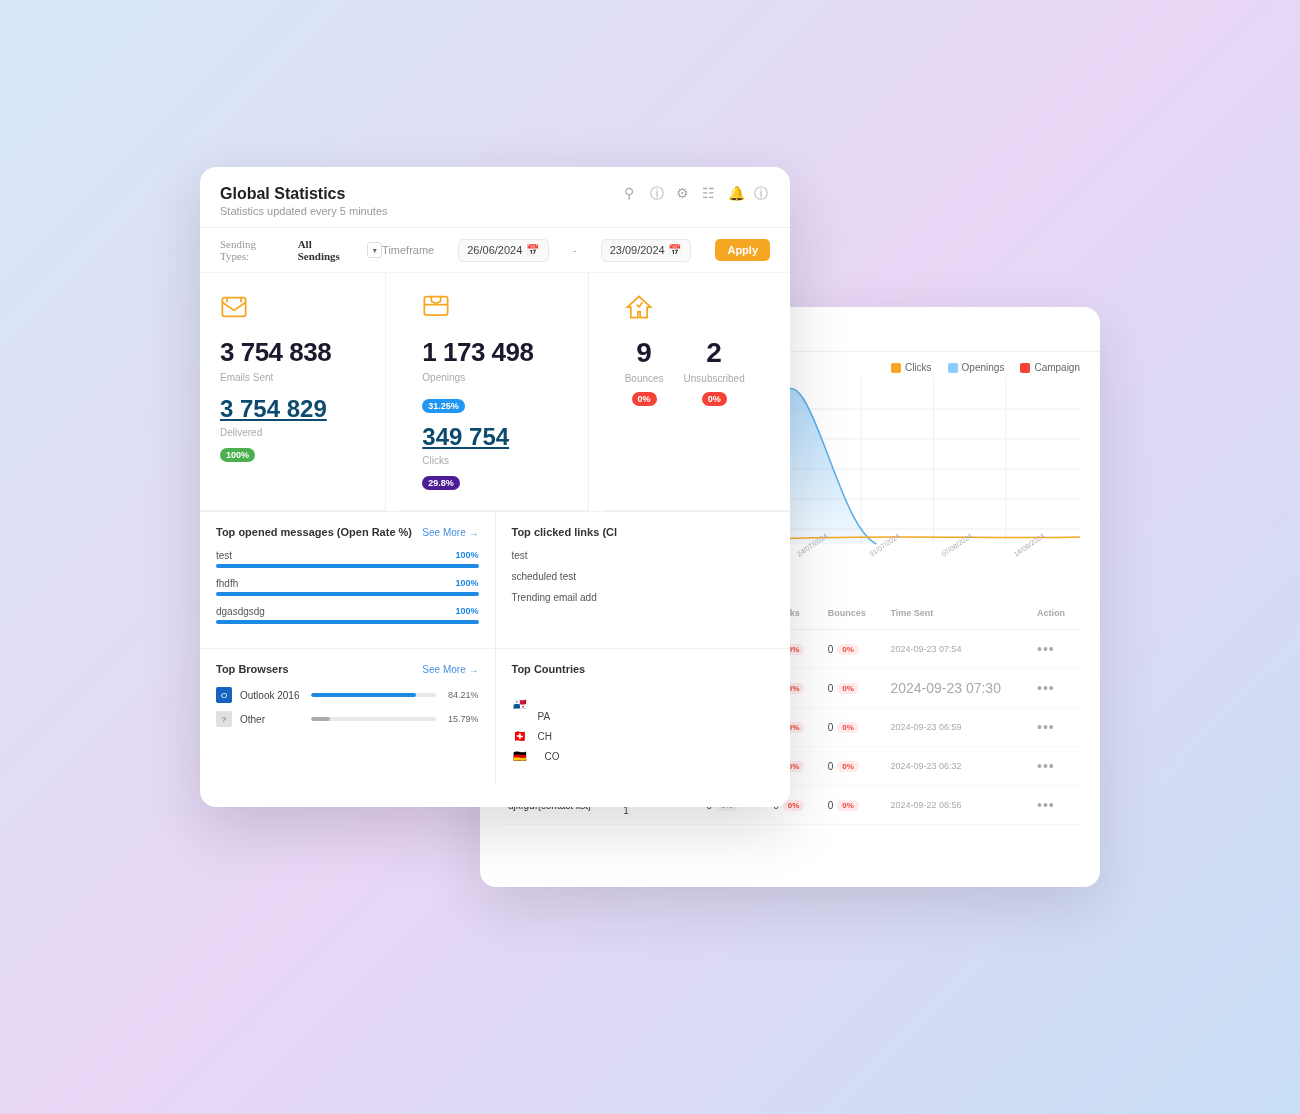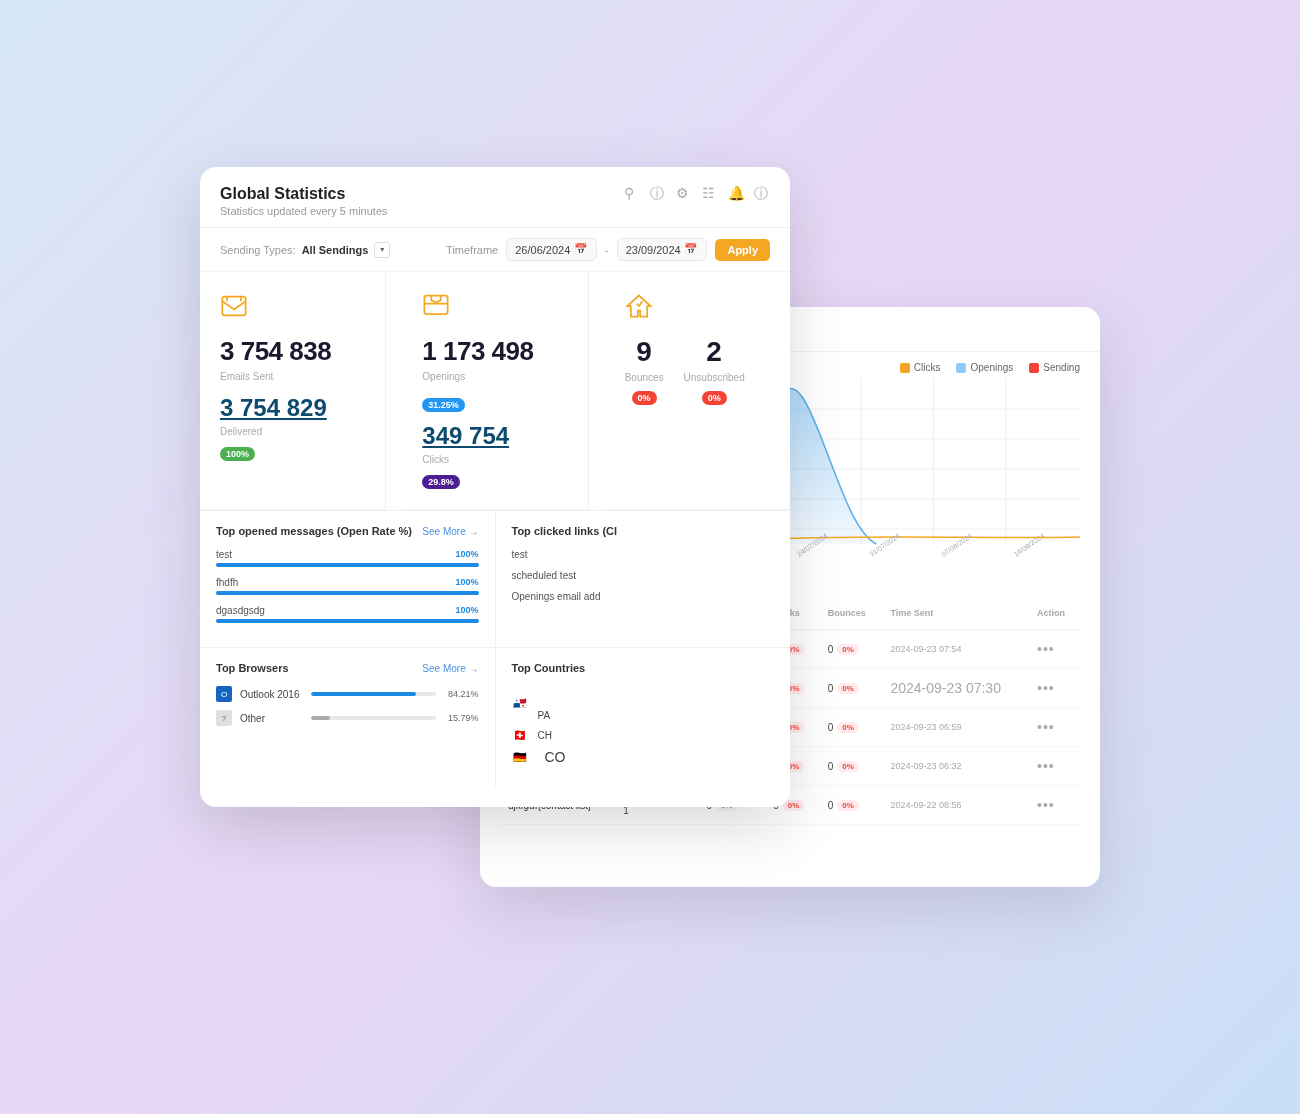--- a/index.html
+++ b/index.html
@@ -88,23 +88,24 @@
       display: flex;
       align-items: center;
       justify-content: space-between;
       padding: 10px 20px;
       border-bottom: 1px solid #f5f5f5;
     }
 
     .sending-type {
       display: flex;
       align-items: center;
-      gap: 6px;
+      gap: 16px;
       font-size: 11px;
       color: #666;
+      font-family: Liberation Serif, serif;
     }
 
     .sending-type-label { color: #999; }
     .sending-type-value {
       font-weight: 600;
       color: #333;
     }
 
     .dropdown-arrow {
       width: 16px;
@@ -115,21 +116,21 @@
       align-items: center;
       justify-content: center;
       font-size: 8px;
       color: #666;
       cursor: pointer;
     }
 
     .timeframe-section {
       display: flex;
       align-items: center;
-      gap: 8px;
+      gap: 24px;
       font-size: 11px;
       color: #999;
     }
 
     .date-input {
       display: flex;
       align-items: center;
       gap: 4px;
       background: #f9f9f9;
       border: 1px solid #e8e8e8;
@@ -497,21 +498,21 @@
         <div class="legend-item">
           <div class="legend-dot" style="background:#f5a623;"></div>
           <span>Clicks</span>
         </div>
         <div class="legend-item">
           <div class="legend-dot" style="background:#90caf9;"></div>
           <span>Openings</span>
         </div>
         <div class="legend-item">
           <div class="legend-dot" style="background:#f44336;"></div>
-          <span>Sending</span>
+          <span>Campaign</span>
         </div>
       </div>
 
       <div class="chart-svg-container">
         <svg width="100%" height="180" viewBox="0 0 570 180" preserveAspectRatio="none">
 
           <line x1="0" y1="30" x2="570" y2="30" stroke="#f0f0f0" stroke-width="1"></line>
           <line x1="0" y1="60" x2="570" y2="60" stroke="#f0f0f0" stroke-width="1"></line>
           <line x1="0" y1="90" x2="570" y2="90" stroke="#f0f0f0" stroke-width="1"></line>
           <line x1="0" y1="120" x2="570" y2="120" stroke="#f0f0f0" stroke-width="1"></line>
@@ -824,21 +825,21 @@
         <div class="section-title-row">
           <span class="section-title">Top clicked links (Cl</span>
         </div>
         <div class="message-row">
           <div class="message-name">test</div>
         </div>
         <div class="message-row">
           <div class="message-name">scheduled test</div>
         </div>
         <div class="message-row">
-          <div class="message-name">Openings email add</div>
+          <div class="message-name">Trending email add</div>
         </div>
       </div>
     </div>
 
     <div class="bottom-section" style="border-top:1px solid #f0f0f0;">
       <div class="bottom-left">
         <div class="section-title-row">
           <span class="section-title">Top Browsers</span>
           <span class="see-more">See More →</span>
         </div>
@@ -867,19 +868,19 @@
         <div class="country-row">
           <span class="flag">🇵🇦</span>
           <span style="font-size:10px;color:#444;margin-top:24px;">PA</span>
         </div>
         <div class="country-row">
           <span class="flag">🇨🇭</span>
           <span style="font-size:10px;color:#444;">CH</span>
         </div>
         <div class="country-row">
           <span class="flag">🇩🇪</span>
-          <span style="font-size:14px;color:#444;padding-left:7px;">CO</span>
+          <span style="font-size:10px;color:#444;padding-left:7px;">CO</span>
         </div>
       </div>
     </div>
   </div>
 
 </div>
 
 </body></html>

